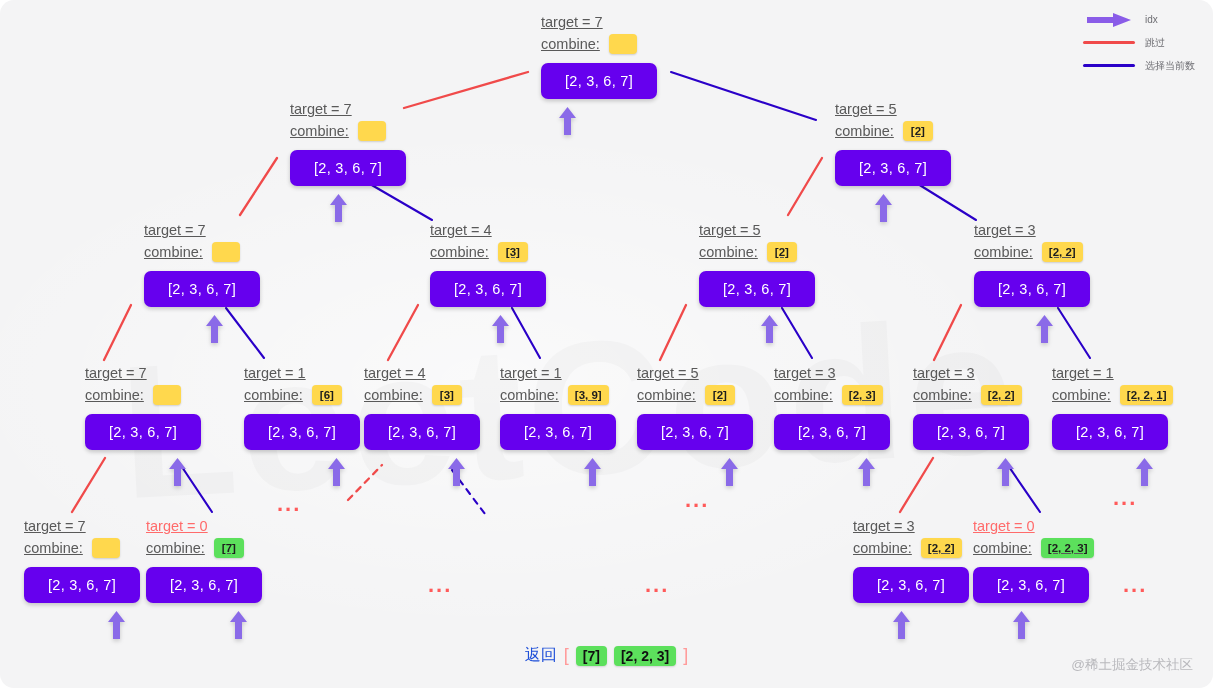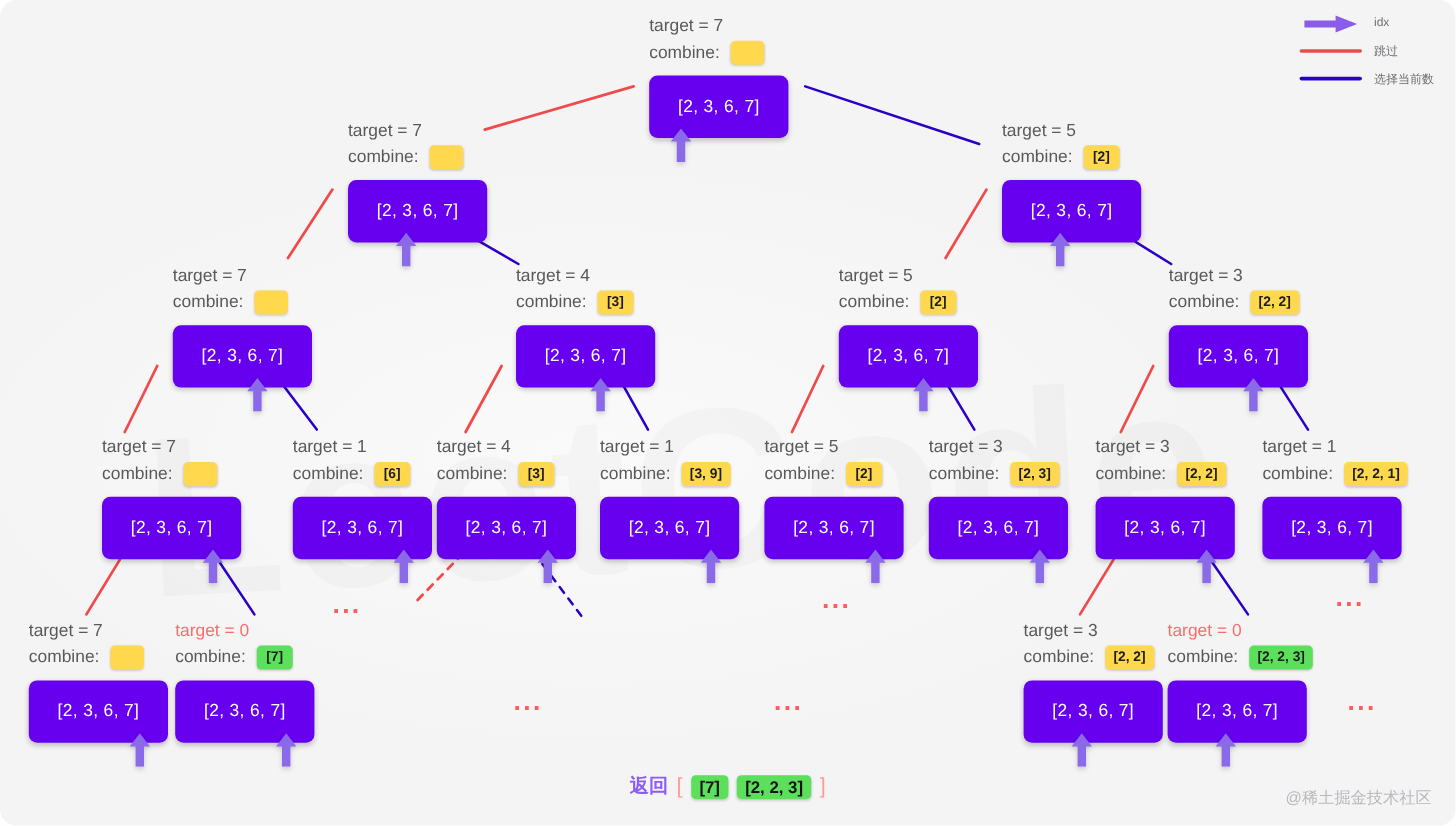--- a/index.html
+++ b/index.html
@@ -51,21 +51,21 @@
     width: 0; height: 0;
   }
   .node-label {
     position: absolute;
     left: 0; top: -52px;
     white-space: nowrap;
     font-size: 14.5px;
     color: #595959;
     line-height: 22px;
   }
-  .label-line { display: block; white-space: nowrap; }
+  .label-line { display: block; white-space: nowrap; text-decoration: underline; }
   .label-line.zero { color: #ff6b6b; }
   .combine-row { display: flex; align-items: center; gap: 9px; }
   .chip {
     display: inline-block;
     min-width: 30px;
     height: 20px;
     line-height: 20px;
     padding: 0 7px;
     border-radius: 4px;
     background: #ffd84d;
@@ -73,21 +73,21 @@
     font-size: 11.5px;
     font-weight: 700;
     text-align: center;
     box-shadow: 0 1px 2px rgba(0,0,0,0.16);
   }
   .chip.empty { min-width: 28px; padding: 0; }
   .chip.green { background: #5ce05c; }
   .box {
     position: absolute;
     left: 0; top: 0;
-    width: 116px; height: 52px;
+    width: 116px; height: 36px;
     background: #6600ee;
     border-radius: 7px;
     color: #ffffff;
     font-size: 14.5px;
     display: flex;
     align-items: center;
     justify-content: center;
     letter-spacing: 0.3px;
     box-shadow: 0 2px 4px rgba(0,0,0,0.2);
   }
@@ -126,21 +126,21 @@
   .result {
     position: absolute;
     left: 0; right: 0;
     top: 645px;
     display: flex;
     align-items: center;
     justify-content: center;
     gap: 7px;
     font-size: 16px;
   }
-  .result-word { color: #8b5cf6; font-weight: 700; }
+  .result-word { color: #1d4ed8; font-weight: 400; }
   .result-bracket { color: #ff9a9a; font-size: 18px; }
   .res-chip {
     display: inline-block;
     background: #5ce05c;
     color: #111;
     border-radius: 4px;
     padding: 2px 7px;
     font-size: 14px;
     font-weight: 700;
     box-shadow: 0 1px 2px rgba(0,0,0,0.15);

